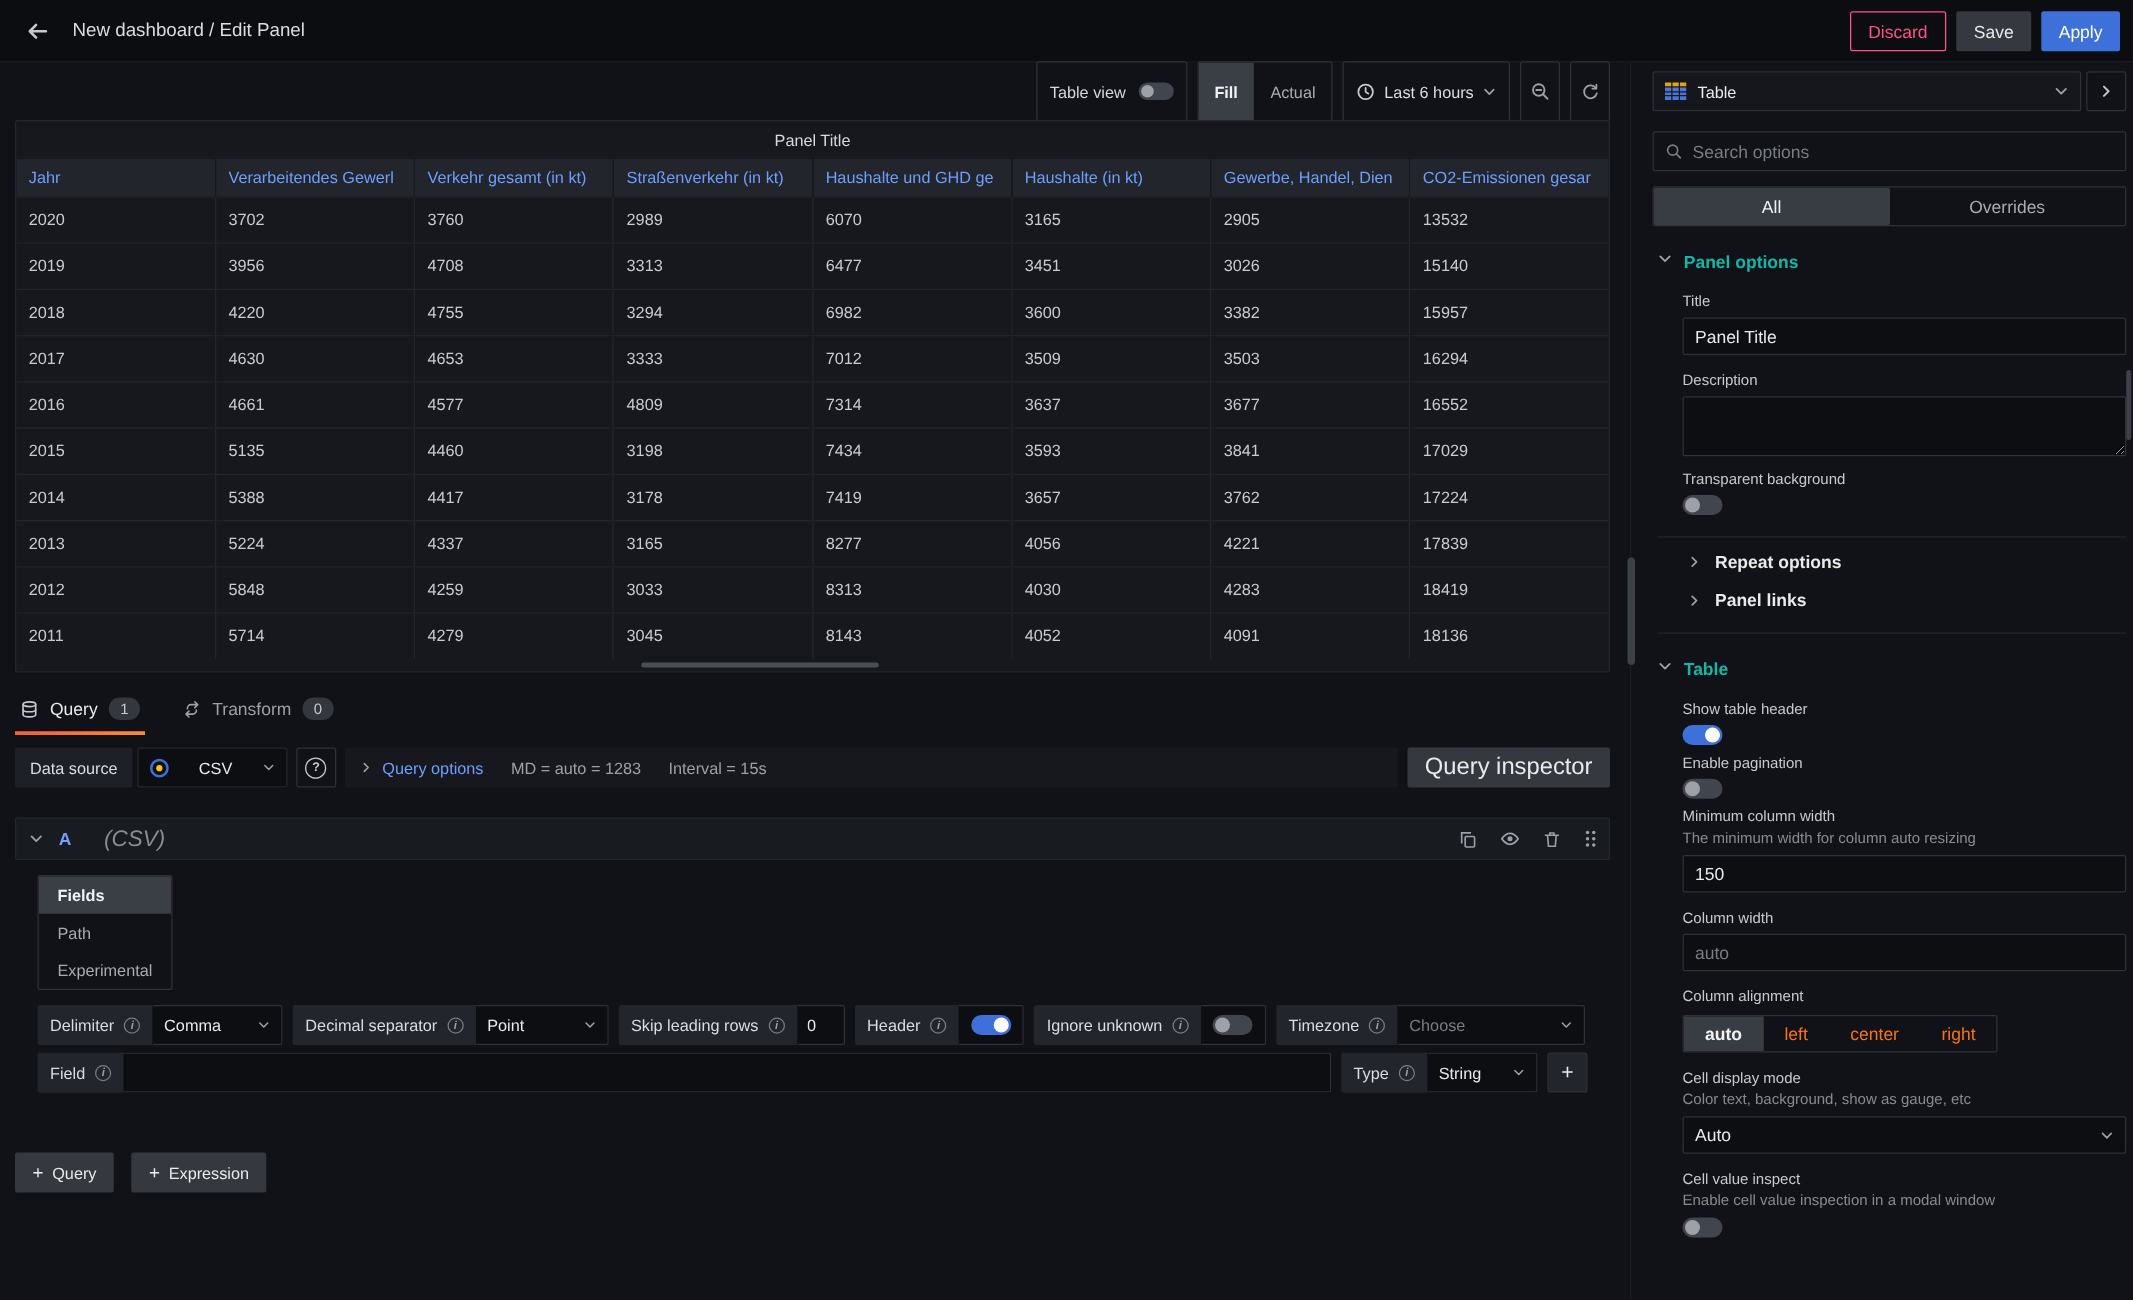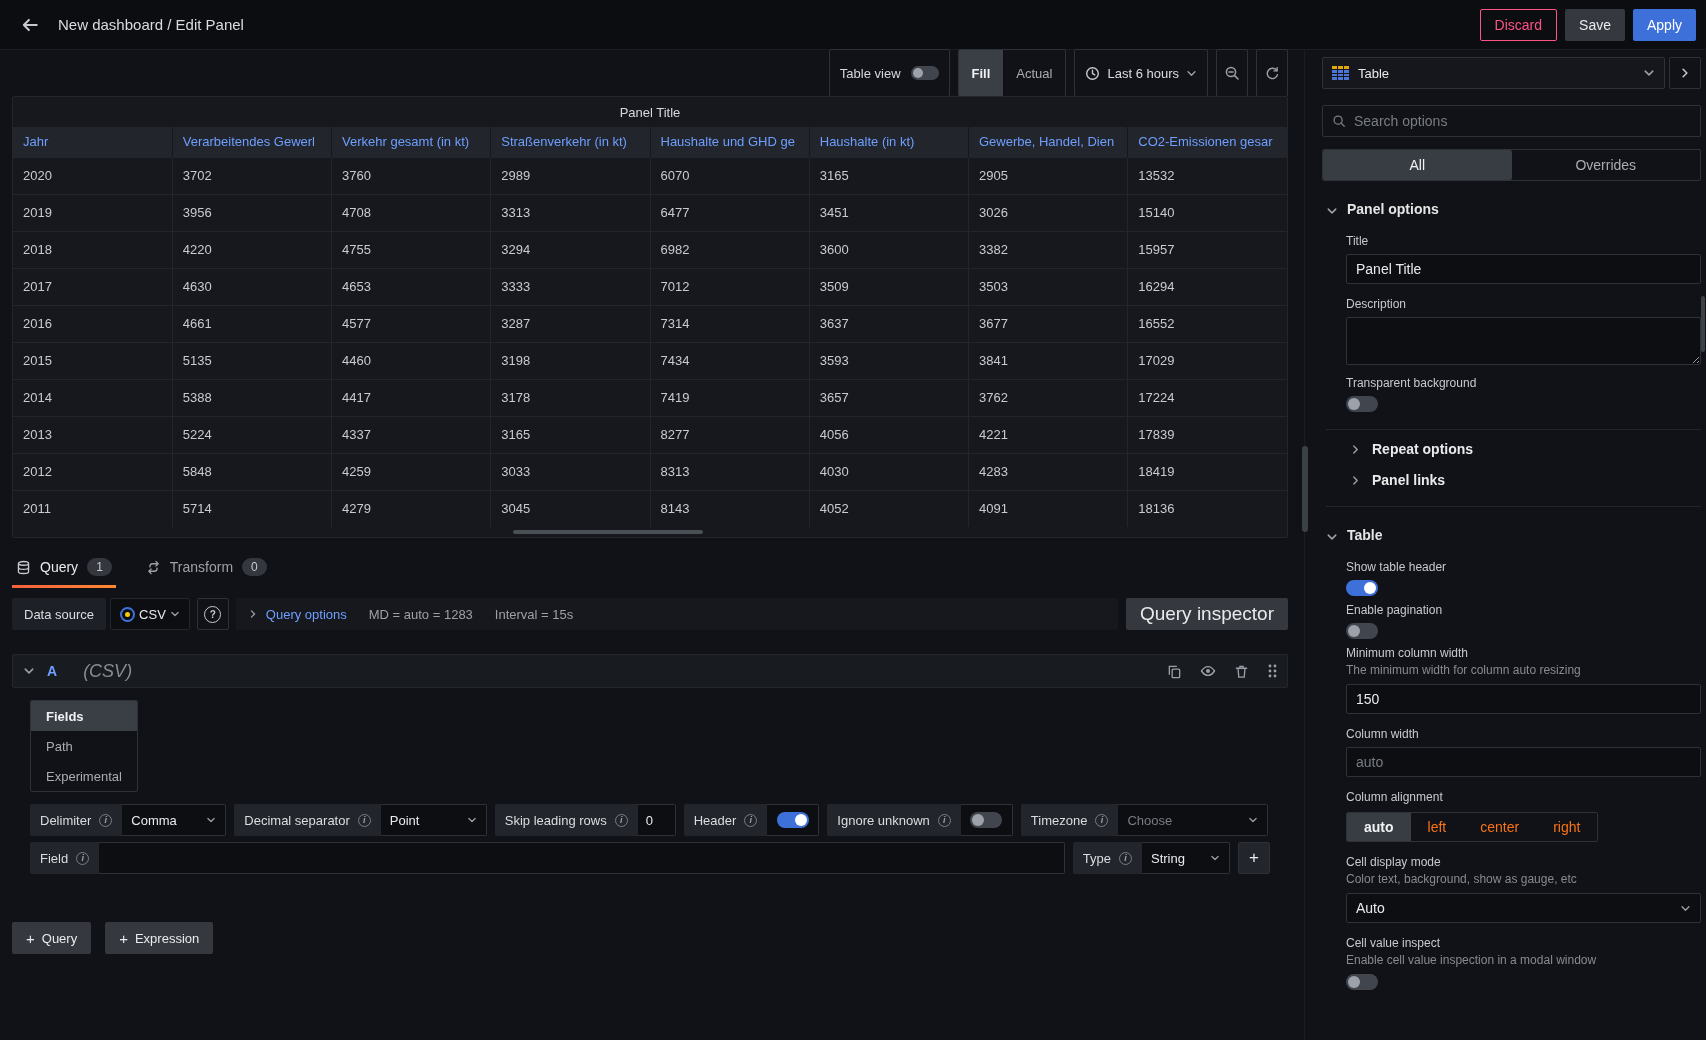--- a/index.html
+++ b/index.html
@@ -61,21 +61,21 @@
   .qt-tab.active { color:#E9EAEB; font-weight:500; }
   .qt-tab.active::after { content:''; position:absolute; left:0; right:0; bottom:0; height:3px;
                           background:linear-gradient(90deg,#F55F3E,#FF8833); }
   .badge { background:#34373E; color:#C7C9D1; font-size:12px; font-weight:500; border-radius:10px; padding:2px 9px; }
 
   
   .ds-row { display:flex; align-items:center; margin-top:10px; height:32px; }
   .ds-label { height:32px; background:#1D2026; display:flex; align-items:center; padding:0 12px;
               font-weight:500; color:#DCDDE0; border-radius:2px; }
   .ds-select { height:32px; margin-left:4px; background:#0D0E12; border:1px solid #24262C; border-radius:2px;
-               display:flex; align-items:center; gap:4px; padding:0 9px; color:#E9EAEB; font-weight:500; cursor:pointer; }
+               display:flex; align-items:center; gap:24px; padding:0 9px; color:#E9EAEB; font-weight:500; cursor:pointer; }
   .csv-icon { width:15px; height:15px; border-radius:50%; border:2px solid #3D71D9; position:relative; flex:none; }
   .csv-icon::after { content:''; position:absolute; top:3px; left:3px; width:5px; height:5px; border-radius:50%; background:#F2CC0C; }
   .ds-help { width:32px; height:32px; margin-left:7px; border:1px solid #2E3138; border-radius:2px;
              display:flex; align-items:center; justify-content:center; cursor:pointer; }
   .help-glyph { width:17px; height:17px; border-radius:50%; border:1.5px solid #C7C9D1; color:#C7C9D1;
                 font-size:10px; font-weight:700; display:flex; align-items:center; justify-content:center; }
   .help-glyph::before { content:'?'; }
   .ds-strip { flex:1; height:32px; margin-left:7px; background:#16181D; border-radius:2px;
               display:flex; align-items:center; gap:22px; padding:0 12px; color:#9DA0A8; }
   .qo-link { display:flex; align-items:center; gap:8px; cursor:pointer; }
@@ -133,22 +133,22 @@
   .next-btn { width:32px; height:32px; border:1px solid #2E3138; border-radius:2px;
               display:flex; align-items:center; justify-content:center; color:#C7C9D1; cursor:pointer; }
   .search-box { height:32px; border:1px solid #2E3138; border-radius:2px; display:flex; align-items:center;
                 gap:8px; padding:0 9px; color:#787C84; margin:9px 0 12px; }
   .search-box input { flex:1; background:transparent; border:none; outline:none; color:#D5D7DB;
                       font-size:14px; font-family:"Liberation Sans",sans-serif; }
   .search-box input::placeholder { color:#787C84; }
   .ov-tabs { display:flex; border:1px solid #2E3138; border-radius:2px; overflow:hidden; }
   .ov-tab { flex:1; height:30px; display:flex; align-items:center; justify-content:center; color:#A9ACB3; font-size:14px; cursor:pointer; }
   .ov-tab.active { background:#383C43; color:#F1F2F3; font-weight:500; border-radius:2px; }
-  .section-header { display:flex; align-items:flex-end; gap:9px; padding:20px 0 4px 4px;
-                    font-size:14px; font-weight:700; color:#e5e5e5; cursor:pointer; }
+  .section-header { display:flex; align-items:flex-start; gap:9px; padding:20px 0 4px 4px;
+                    font-size:14px; font-weight:700; color:#14b8a6; cursor:pointer; }
   .section-header .chev { color:#9DA0A8; display:flex; }
   .sub { margin-left:24px; }
   .opt-label { font-size:12px; font-weight:500; color:#C7C9D1; margin:13px 0 6px; }
   .opt-desc { font-size:12px; color:#868A92; margin:-3px 0 7px; }
   .input { height:30px; width:100%; background:#0D0E12; border:1px solid #2E3138; border-radius:2px;
            color:#E9EAEB; padding:0 9px; font-size:14px; font-family:"Liberation Sans",sans-serif; }
   .input::placeholder { color:#787C84; }
   textarea.input { height:48px; resize:vertical; padding-top:6px; }
   .divider { border-top:1px solid #22252B; margin:14px 0 0 4px; }
   .collapse-row { display:flex; align-items:center; gap:11px; padding:11px 0 4px 0; margin-left:28px;
@@ -280,21 +280,21 @@
               <td>3333</td>
               <td>7012</td>
               <td>3509</td>
               <td>3503</td>
               <td>16294</td>
             </tr>
             <tr>
               <td>2016</td>
               <td>4661</td>
               <td>4577</td>
-              <td>3287</td>
+              <td>4809</td>
               <td>7314</td>
               <td>3637</td>
               <td>3677</td>
               <td>16552</td>
             </tr>
             <tr>
               <td>2015</td>
               <td>5135</td>
               <td>4460</td>
               <td>3198</td>

